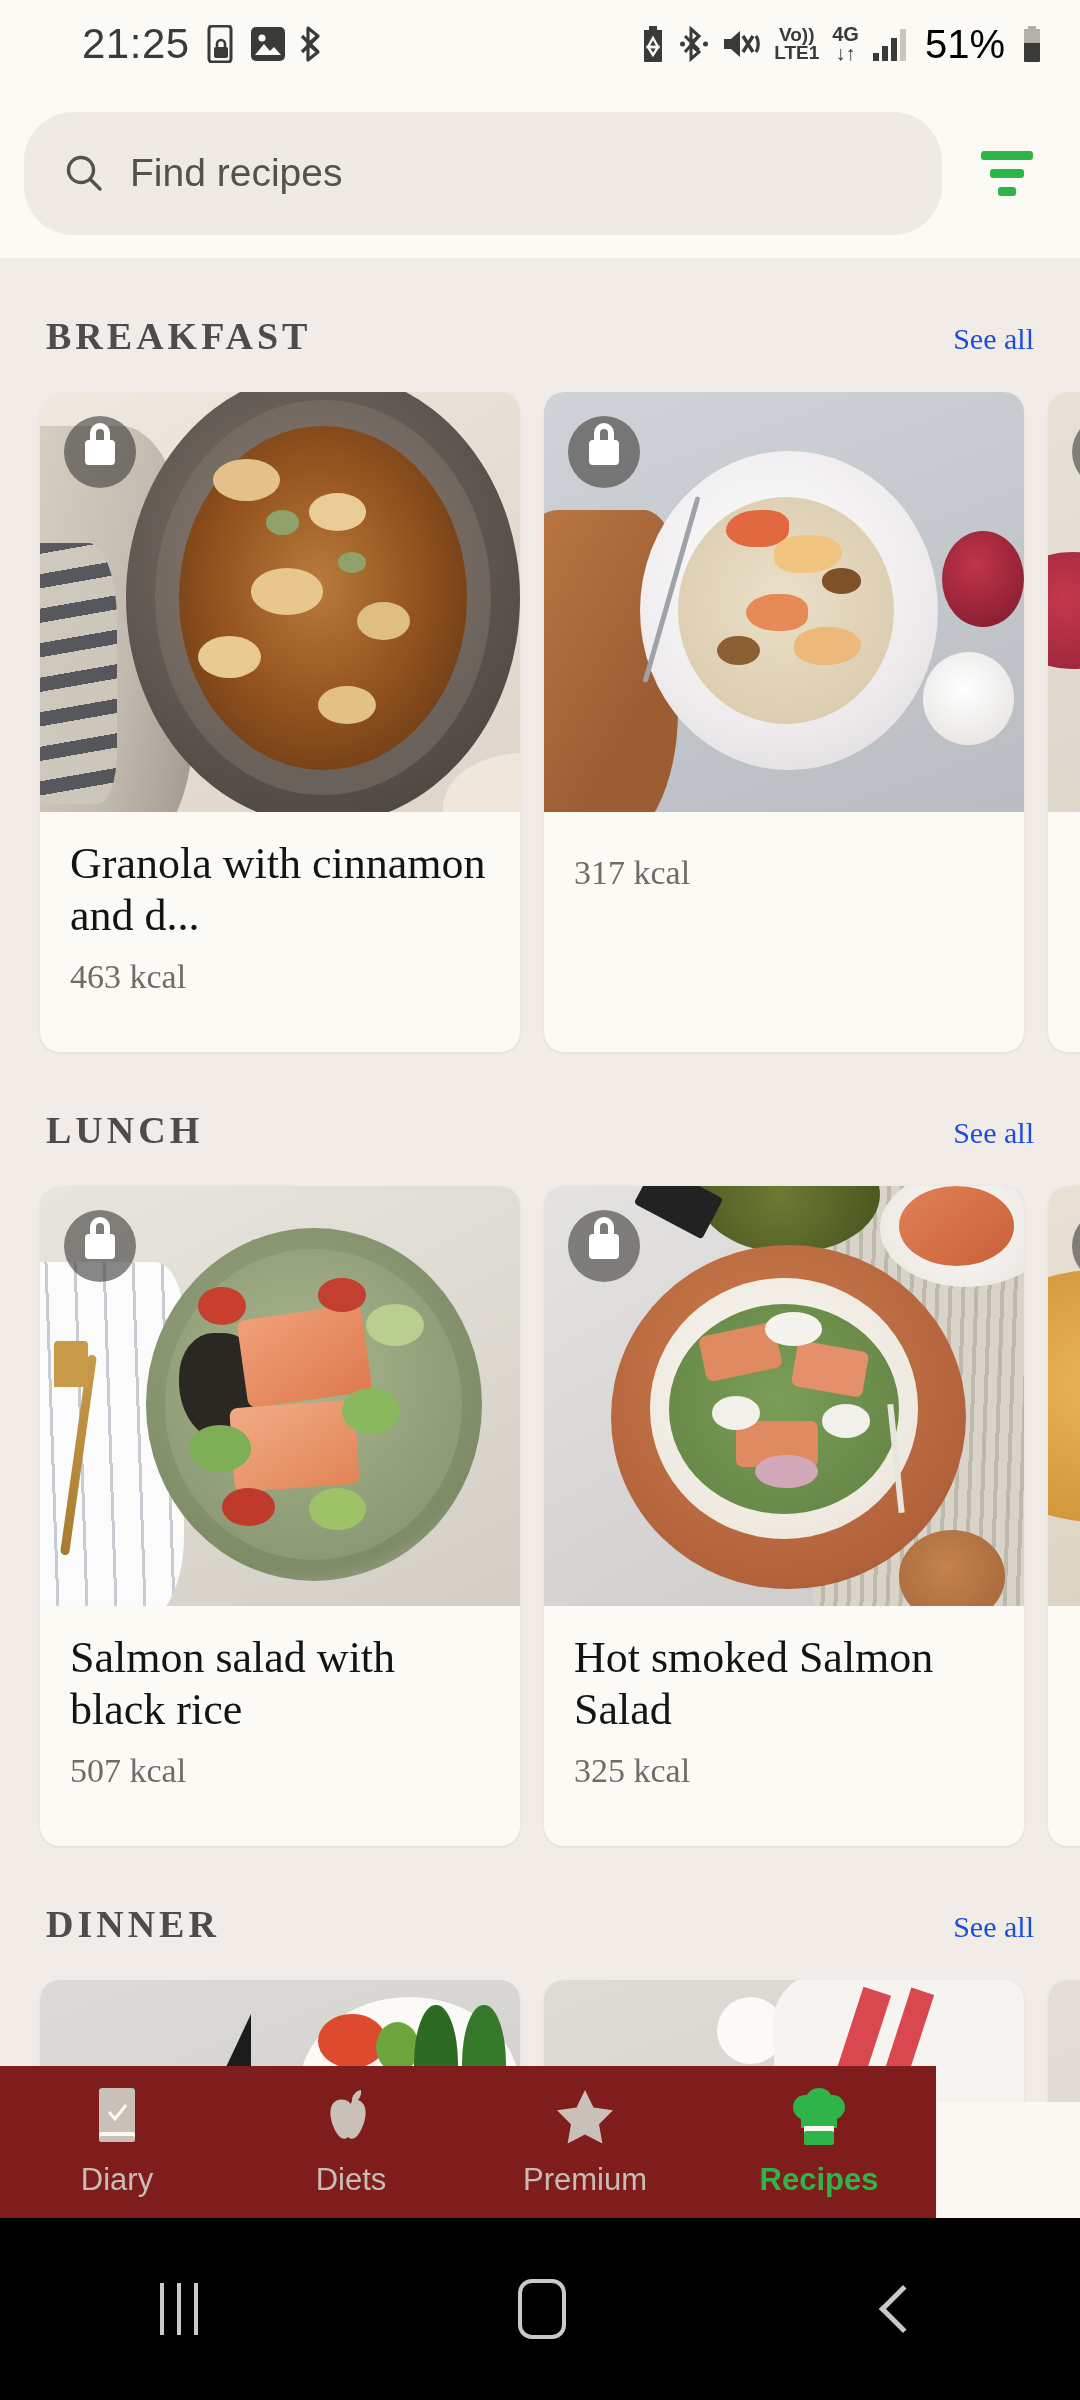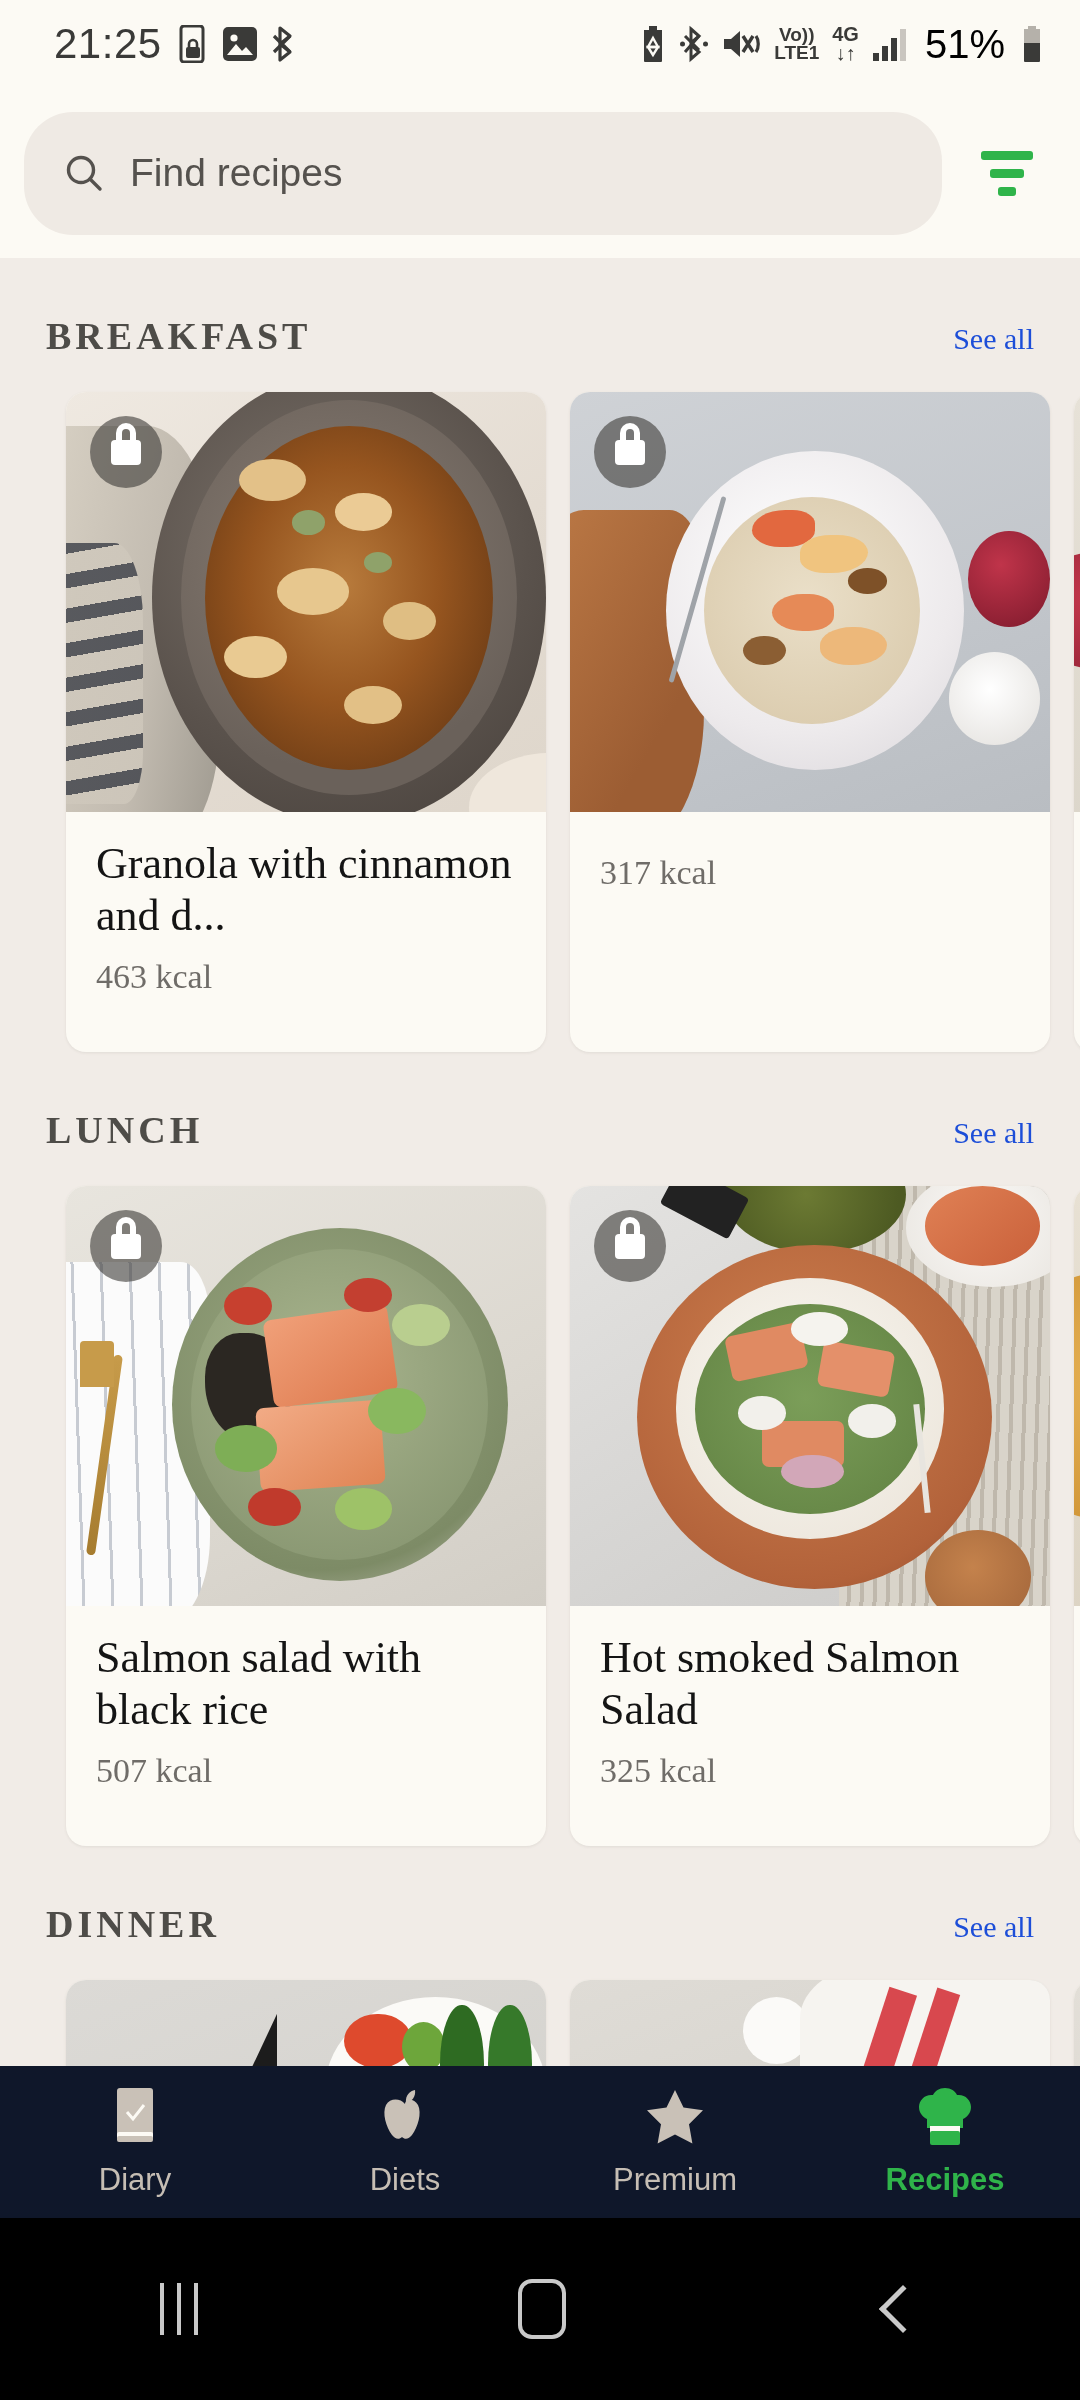--- a/index.html
+++ b/index.html
@@ -9,21 +9,21 @@
     font-family:"Liberation Sans", sans-serif;
     overflow:hidden;
   }
   #app { position:relative; width:1080px; height:2400px; }
 
   
   .statusbar{
     position:absolute; top:0; left:0; width:1080px; height:88px;
     background:#FCFAF4;
     display:flex; align-items:center; justify-content:space-between;
-    padding:0 34px 0 54px;
+    padding:0 34px 0 82px;
   }
   .sb-left{ display:flex; align-items:center; gap:14px; }
   .sb-clock{ font-size:42px; color:#3A3A38; letter-spacing:0.5px; font-weight:400; }
   .sb-right{ display:flex; align-items:center; gap:13px; }
   .sb-ico{ display:block; }
   .sb-batt{ font-size:40px; color:#000000; letter-spacing:0px; }
   .volte{ display:flex; flex-direction:column; align-items:center; line-height:0.95;
           font-size:19px; color:#3A3A38; font-weight:700; }
   .net4g{ display:flex; flex-direction:column; align-items:center; line-height:0.95;
           font-size:20px; color:#3A3A38; font-weight:700; }
@@ -51,21 +51,21 @@
     position:absolute; top:258px; left:0; width:1080px; height:1844px;
     background:#F1ECE7; overflow:hidden;font-family:Liberation Serif, serif;
   }
   .section-head{
     display:flex; align-items:baseline; justify-content:space-between;
     padding:0 46px; margin-top:56px; margin-bottom:34px;
   }
   .sec-title{ font-size:38px; font-weight:700; letter-spacing:4px; color:#4E4C48; }
   .see-all{ font-size:30px; color:#1d4ed8; }
 
-  .rail{ display:flex; gap:24px; padding-left:66px; }
+  .rail{ display:flex; gap:24px; padding-left:40px; }
 
   .card{
     width:480px; flex:0 0 480px; background:#FCFAF4;
     border-radius:20px; overflow:hidden;
     box-shadow:0 1px 3px rgba(90,80,70,0.10);
   }
   .card.partial{ width:480px; flex:0 0 480px; }
   .card-img{ position:relative; width:100%; height:420px; overflow:hidden; }
   .card-body{ padding:26px 30px 30px 30px; height:240px; }
   .card-title{ font-size:44px; line-height:1.18; color:#141414; font-weight:400;
@@ -84,22 +84,22 @@
     border-radius:10px 10px 0 0;
   }
 
   
   .ph{ position:absolute; inset:0; }
   .oval{ position:absolute; border-radius:50%; }
   .blob{ position:absolute; border-radius:46% 54% 50% 50%; }
 
   
   .tabbar{
-    position:absolute; bottom:182px; left:0; width:1080px; height:152px;
-    background:#0f172a; display:flex; align-items:center;
+    position:absolute; bottom:182px; left:0; width:936px; height:152px;
+    background:#7f1d1d; display:flex; align-items:center;
   }
   .tab{ flex:1; display:flex; flex-direction:column; align-items:center; gap:14px; }
   .tab-label{ font-size:31px; color:#C6BEB4; }
   .tab.active .tab-label{ color:#2FB44A; font-weight:700; }
   .tab-ico{ height:62px; display:flex; align-items:flex-end; justify-content:center; }
 
   
   .navbar{
     position:absolute; bottom:0; left:0; width:1080px; height:182px;
     background:#000; display:flex; align-items:center; justify-content:space-around;

